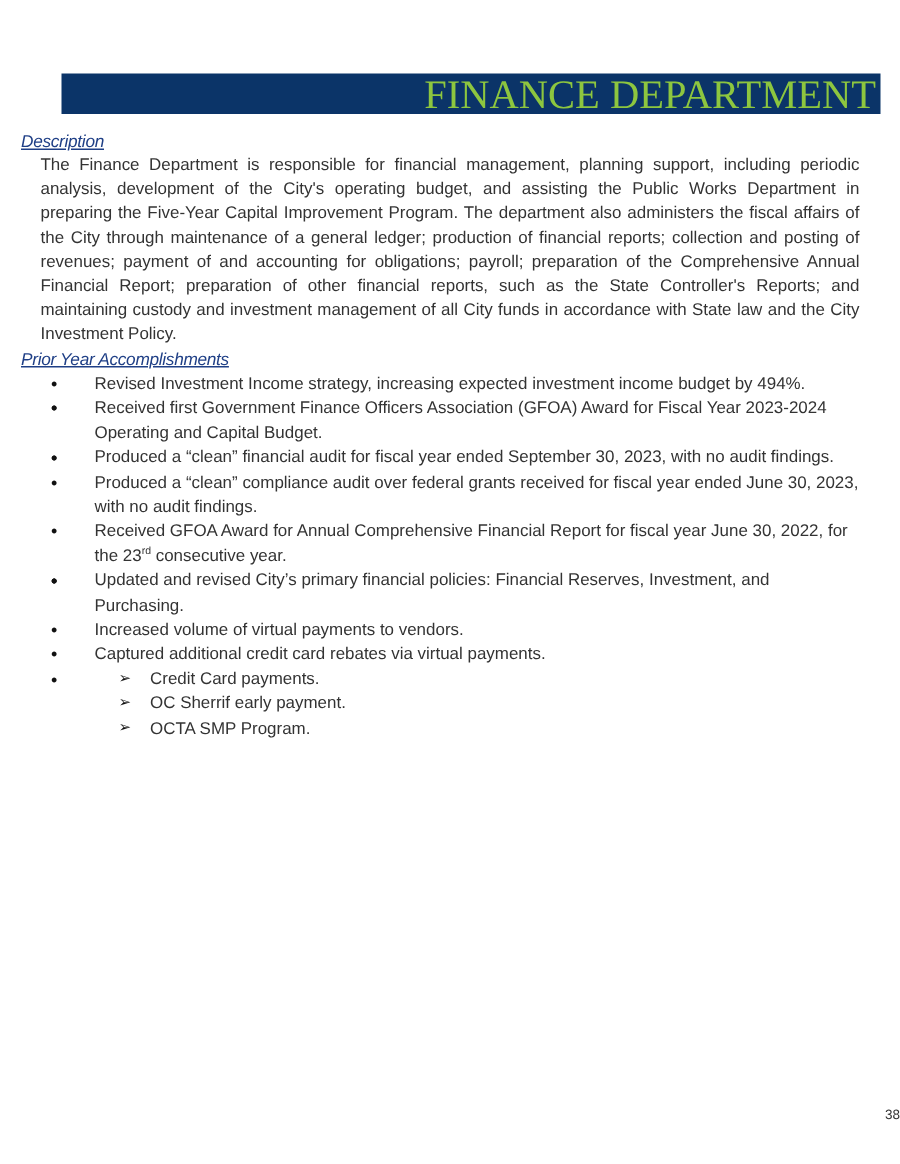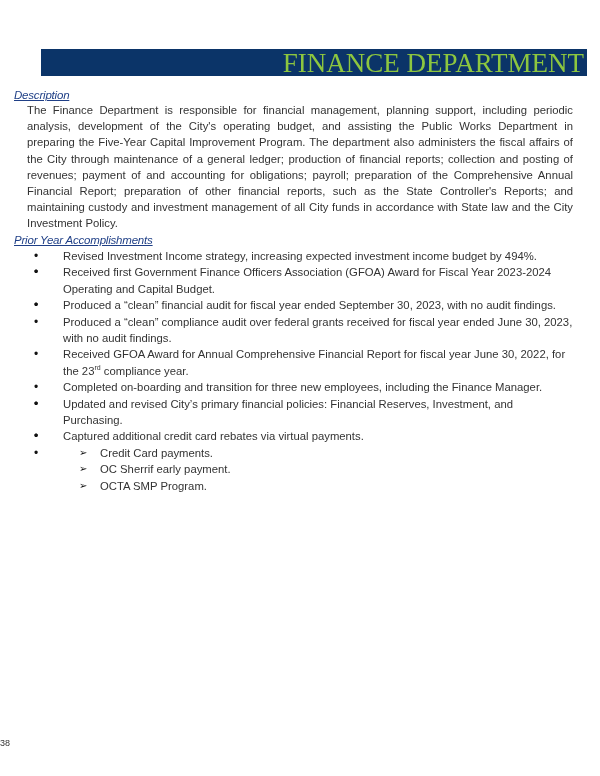--- a/index.html
+++ b/index.html
@@ -15,21 +15,21 @@
     .desc { position: absolute; left: 27px; top: 102px; width: 546px; font-size: 11.3px;
             line-height: 16.2px; text-align: justify; margin: 0; color: #333; }
     ul.acc { position: absolute; left: 27px; top: 248px; width: 546px; margin: 0; padding: 0;
              list-style: none; font-size: 11.3px; line-height: 16.4px; color: #333; }
     ul.acc > li { position: relative; padding-left: 36px; }
     .bullet { position: absolute; left: 7px; top: 0; font-size: 12px; color: #111; }
     ul.sub { list-style: none; margin: 0; padding: 0; }
     ul.sub > li { position: relative; padding-left: 37px; }
     .arrow { position: absolute; left: 16px; top: 0; font-size: 10px; color: #111; }
     sup { font-size: 7px; line-height: 0; }
-    .page-number { position: absolute; left: 0; width: 600px; top: 738px; text-align: left;
+    .page-number { position: absolute; left: 0; width: 600px; top: 738px; text-align: right;
                    font-size: 9px; color: #333; }
   </style>
 </head>
 <body>
 
 <div class="banner">
   <span class="banner-title">FINANCE DEPARTMENT</span>
 </div>
 
 <div class="section-heading" style="top:89px;">Description</div>
@@ -37,25 +37,25 @@
 
 <div class="section-heading" style="top:234px;">Prior Year Accomplishments</div>
 
 <ul class="acc">
   <li><span class="bullet">•</span><span>Revised Investment Income strategy, increasing expected investment income budget by 494%.</span></li>
   <li><span class="bullet">•</span></li>
   <li><span class="bullet">•</span><span>Received first Government Finance Officers Association (GFOA) Award for Fiscal Year 2023-2024 Operating and Capital Budget.</span></li>
   <li><span class="bullet">•</span></li>
   <li><span class="bullet">•</span><span>Produced a “clean” financial audit for fiscal year ended September 30, 2023, with no audit findings.</span></li>
   <li><span class="bullet">•</span><span>Produced a “clean” compliance audit over federal grants received for fiscal year ended June 30, 2023, with no audit findings.</span></li>
-  <li><span class="bullet">•</span><span>Received GFOA Award for Annual Comprehensive Financial Report for fiscal year June 30, 2022, for the 23</span><sup>rd</sup><span> compliance year.</span></li>
-  <li><span class="bullet">•</span><span>Completed on-boarding and transition for three new employees, including the Finance Manager.</span></li>
+  <li><span class="bullet">•</span><span>Received GFOA Award for Annual Comprehensive Financial Report for fiscal year June 30, 2022, for the 23</span><sup>rd</sup><span> consecutive year.</span></li>
+  <li><span class="bullet">•</span></li>
   <li><span class="bullet">•</span></li>
   <li><span class="bullet">•</span><span>Updated and revised City’s primary financial policies: Financial Reserves, Investment, and Purchasing.</span></li>
-  <li><span class="bullet">•</span></li>
+  <li><span class="bullet">•</span><span>Increased volume of virtual payments to vendors.</span></li>
   <li><span class="bullet">•</span><span>Captured additional credit card rebates via virtual payments.</span></li>
   <li><span class="bullet">•</span>
     <ul class="sub">
       <li><span class="arrow">➢</span><span>Credit Card payments.</span></li>
       <li><span class="arrow">➢</span><span>OC Sherrif early payment.</span></li>
       <li><span class="arrow">➢</span><span>OCTA SMP Program.</span></li>
     </ul>
   </li>
 </ul>
 

